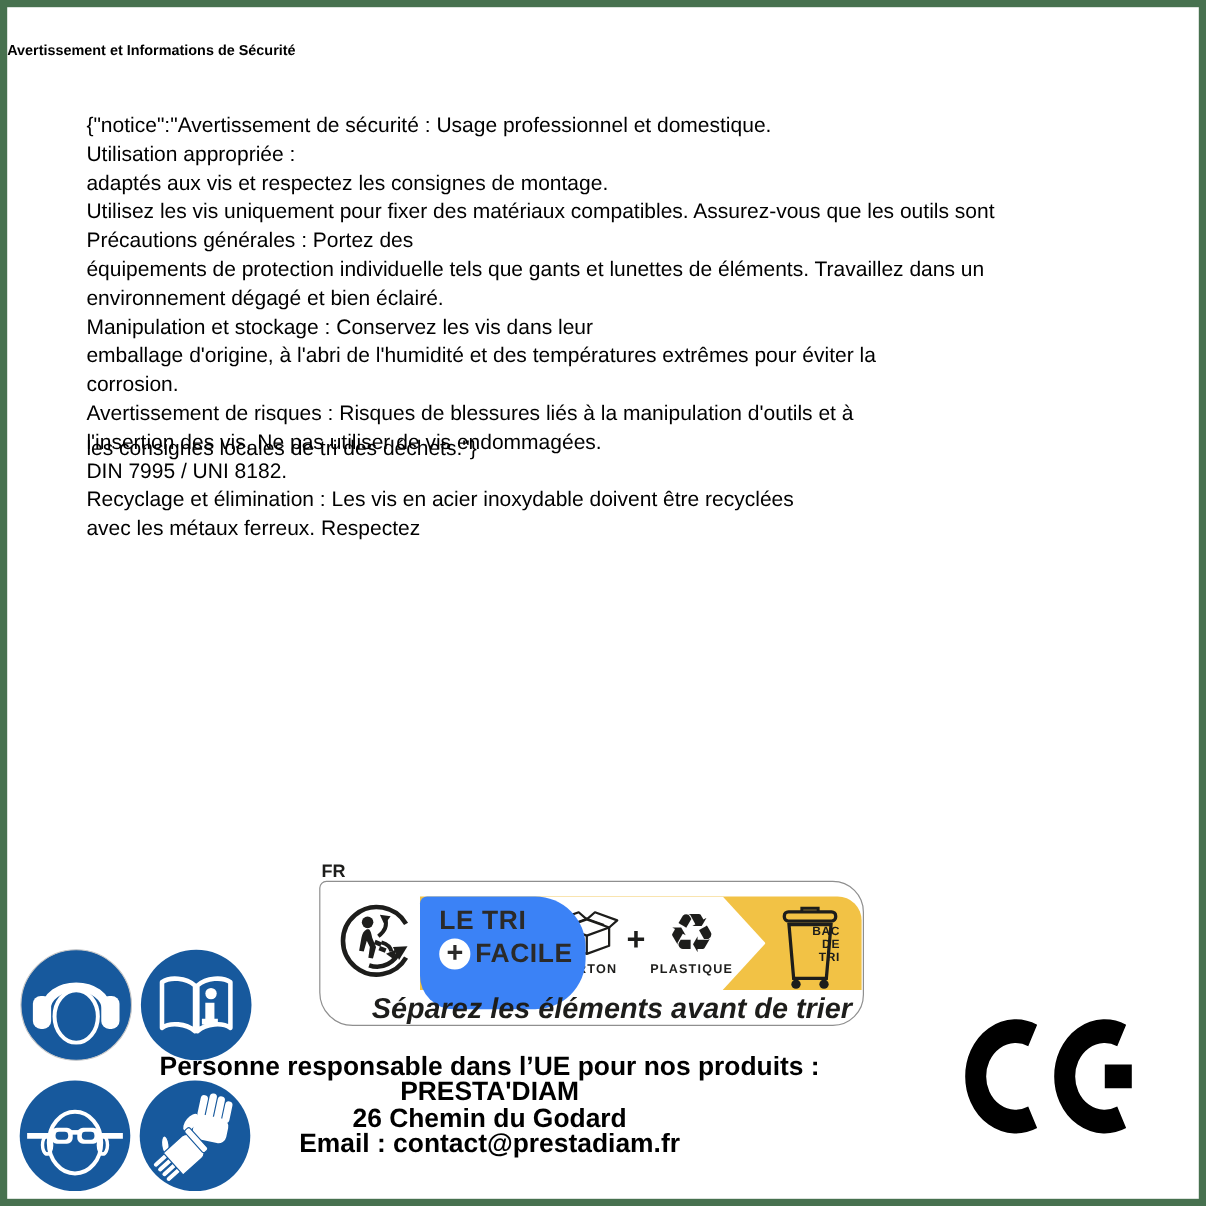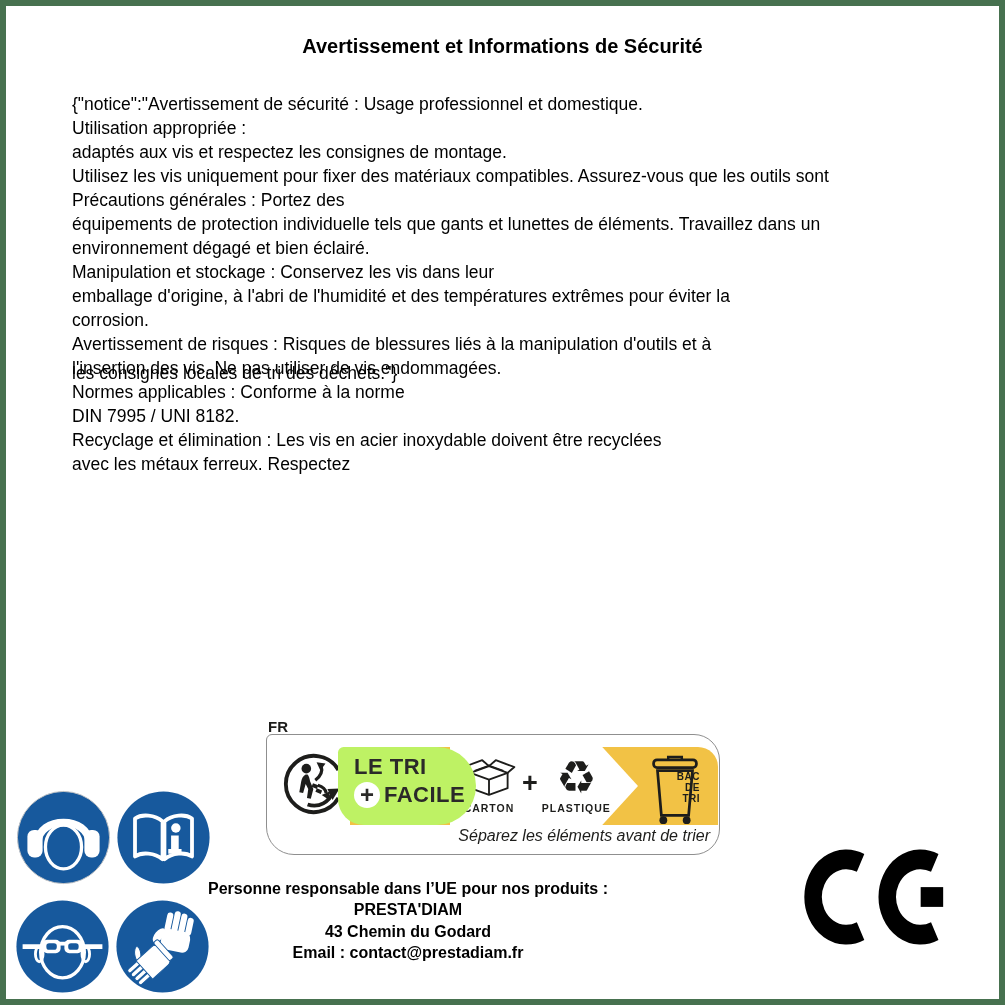--- a/index.html
+++ b/index.html
@@ -1,48 +1,48 @@
 <!DOCTYPE html>
 <html><head>
 <meta charset="utf-8">
 <style>
   html,body{margin:0;padding:0;background:#fff;}
   body{width:1005px;height:1005px;font-family:"Liberation Sans",sans-serif;color:#000;}
   .page{position:relative;width:1005px;height:1005px;box-sizing:border-box;border:6px solid #47714F;background:#fff;overflow:hidden;}
   .abs{position:absolute;}
-  .doc-title{left:0;top:29px;width:993px;text-align:center;font-size:20px;font-weight:700;}
+  .doc-title{left:0;top:29px;width:993px;font-size:12px;font-weight:700;}
   .notice{left:66px;top:86px;font-size:17.5px;line-height:24px;white-space:nowrap;}
   .notice .nline{height:24px;}
   .overlap-line{left:66px;top:355px;font-size:17.5px;line-height:24px;white-space:nowrap;}
   
   .picto{width:95px;height:95px;}
   
   .fr-code{left:262px;top:712px;font-size:15px;font-weight:700;color:#1d1d1b;}
   .tri-rect{left:260px;top:728px;width:452px;height:119px;border:1.5px solid #8f8f8f;border-radius:6px 26px 26px 28px;background:#fff;}
   .tri-band{left:344px;top:741px;width:368px;height:78px;background:#F2C245;border-radius:0 20px 0 0;}
   .tri-white{left:444px;top:741px;width:188px;height:78px;background:#fff;
     -webkit-clip-path:polygon(0 0,81% 0,100% 50%,81% 100%,0 100%);
     clip-path:polygon(0 0,81% 0,100% 50%,81% 100%,0 100%);
     display:flex;align-items:flex-start;padding-left:10px;box-sizing:border-box;}
-  .tri-badge{left:332px;top:741px;width:138px;height:78px;background:#bef264;border-radius:6px 42px 42px 28px;
+  .tri-badge{left:344px;top:741px;width:138px;height:94px;background:#3b82f6;border-radius:6px 42px 42px 28px;
     color:#2b2a29;font-weight:700;box-sizing:border-box;padding:8px 0 0 16px;}
   .badge-l1{font-size:22px;letter-spacing:0.5px;line-height:24px;}
   .badge-row{display:flex;align-items:center;margin-top:3px;}
   .badge-plus{width:26px;height:26px;border-radius:50%;background:#fff;color:#2b2a29;font-size:24px;font-weight:700;
     display:flex;align-items:center;justify-content:center;line-height:1;}
   .badge-l2{font-size:22px;letter-spacing:0.5px;margin-left:4px;}
   .mat-group{display:flex;flex-direction:column;align-items:center;margin-top:9px;}
   .mat-label{font-size:10.5px;font-weight:700;letter-spacing:1px;color:#1d1d1b;margin-top:2px;}
   .mat-plus{font-size:27px;font-weight:700;color:#1d1d1b;margin:16px 4px 0 4px;line-height:40px;}
   .recycle-glyph{font-family:"DejaVu Sans",sans-serif;font-size:45px;line-height:44px;color:#1d1d1b;}
   .bin-wrap{left:644px;top:748px;width:50px;height:72px;}
   .bin-text{position:absolute;left:0;top:17px;width:50px;text-align:right;color:#1d1d1b;font-weight:700;font-size:10px;line-height:11px;letter-spacing:0.5px;}
-  .tagline{left:260px;top:821px;width:444px;text-align:right;font-size:16px;font-weight:400;font-style:italic;color:#1d1d1b;}
+  .tagline{left:260px;top:821px;width:444px;text-align:right;font-size:24px;font-weight:700;font-style:italic;color:#1d1d1b;}
   
-  .responsible{left:0;top:872px;width:804px;text-align:center;font-size:16px;font-weight:700;line-height:21.4px;}
+  .responsible{left:0;top:872px;width:804px;text-align:center;font-size:22px;font-weight:700;line-height:21.4px;}
   
   .ce{left:798px;top:842px;}
 </style>
 </head>
 <body>
 
 <div class="page">
 
   <div class="abs doc-title">Avertissement et Informations de Sécurité</div>
 
@@ -52,21 +52,20 @@
     <div class="nline">adaptés aux vis et respectez les consignes de montage.</div>
     <div class="nline">Utilisez les vis uniquement pour fixer des matériaux compatibles. Assurez-vous que les outils sont</div>
     <div class="nline">Précautions générales : Portez des</div>
     <div class="nline">équipements de protection individuelle tels que gants et lunettes de éléments. Travaillez dans un</div>
     <div class="nline">environnement dégagé et bien éclairé.</div>
     <div class="nline">Manipulation et stockage : Conservez les vis dans leur</div>
     <div class="nline">emballage d'origine, à l'abri de l'humidité et des températures extrêmes pour éviter la</div>
     <div class="nline">corrosion.</div>
     <div class="nline">Avertissement de risques : Risques de blessures liés à la manipulation d'outils et à</div>
     <div class="nline">l'insertion des vis. Ne pas utiliser de vis endommagées.</div>
-    <div class="nline">Normes applicables : Conforme à la norme</div>
     <div class="nline">DIN 7995 / UNI 8182.</div>
     <div class="nline">Recyclage et élimination : Les vis en acier inoxydable doivent être recyclées</div>
     <div class="nline">avec les métaux ferreux. Respectez</div>
   </div>
 
   <div class="abs overlap-line">les consignes locales de tri des déchets."}</div>
 
   <svg class="abs picto" style="left:10px;top:784px" viewBox="0 0 100 100">
     <circle cx="50" cy="50" r="48.5" fill="#17599D" stroke="#c6c6c6" stroke-width="1"></circle>
     <path d="M23 56 C23 27 77 27 77 56" stroke="#fff" stroke-width="8" fill="none"></path>
@@ -178,21 +177,21 @@
       <div>DE</div>
       <div>TRI</div>
     </div>
   </div>
 
   <div class="abs tagline">Séparez les éléments avant de trier</div>
 
   <div class="abs responsible">
     <div>Personne responsable dans l’UE pour nos produits :</div>
     <div>PRESTA'DIAM</div>
-    <div>43 Chemin du Godard</div>
+    <div>26 Chemin du Godard</div>
     <div>Email : contact@prestadiam.fr</div>
   </div>
 
   <svg class="abs ce" width="140" height="98" viewBox="0 0 168 104" preserveAspectRatio="none" aria-label="CE">
     <path d="M 67.9 15.8 A 40 40 0 1 0 67.9 88.2" fill="none" stroke="#000" stroke-width="21"></path>
     <path d="M 156.9 15.8 A 40 40 0 1 0 156.9 88.2" fill="none" stroke="#000" stroke-width="21"></path>
     <path d="M 140 52 H 167" stroke="#000" stroke-width="21"></path>
   </svg>
 
 </div>

